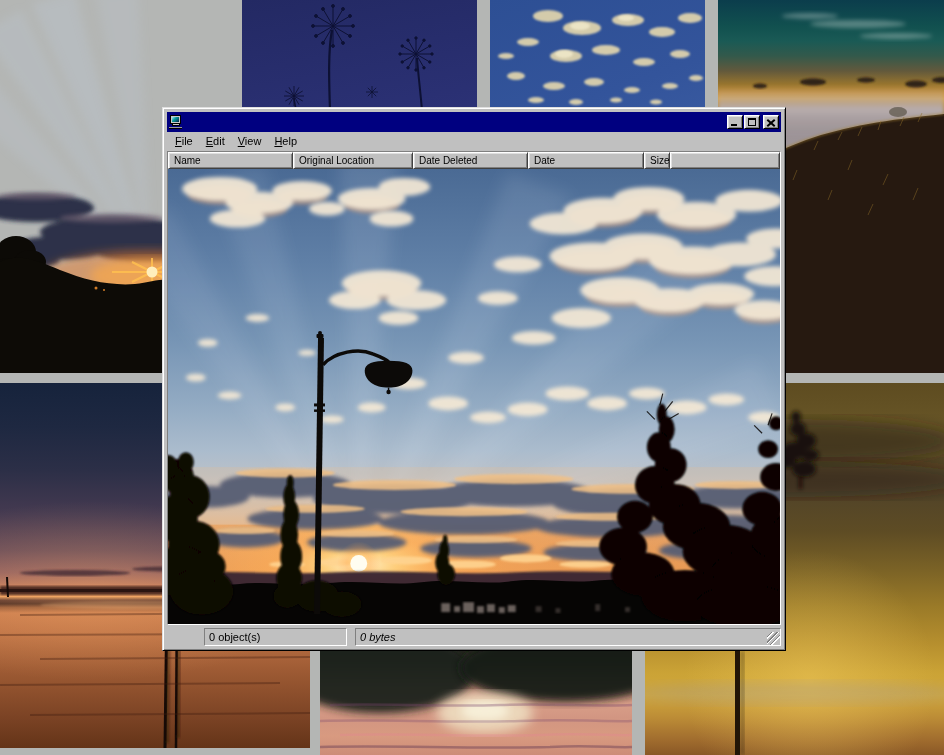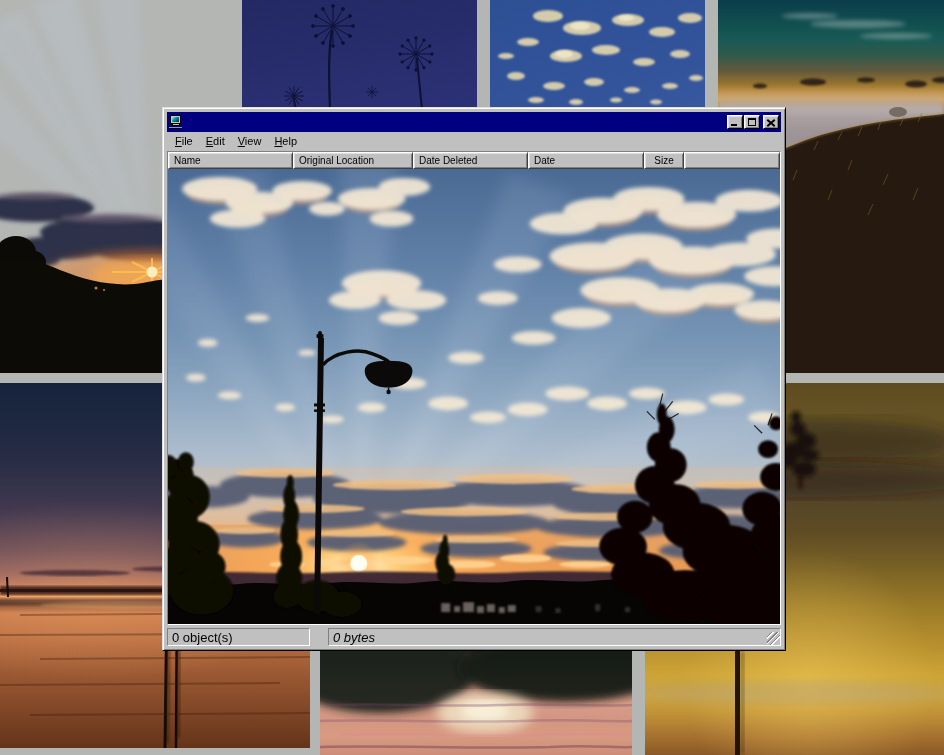--- a/index.html
+++ b/index.html
@@ -61,26 +61,26 @@
   .menu-item{padding:2px 7px 2px 6px;color:#000;}
   .hot{text-decoration:underline;}
 
   .listview{flex:1;min-height:0;display:flex;flex-direction:column;margin-top:1px;
     border:1px solid;border-color:#808080 #fff #fff #808080;box-shadow:inset 1px 1px 0 #404040;background:#000;}
   .cols{flex:0 0 17px;height:17px;display:flex;background:#14532d;font-size:10px;}
   .hcol{display:flex;align-items:center;padding:0 5px;background:#c0c0c0;white-space:nowrap;overflow:hidden;
     border:1px solid;border-color:#fff #404040 #404040 #fff;
     box-shadow:inset 1px 1px 0 #dfdfdf, inset -1px -1px 0 #808080;}
   .c0{width:125px;} .c1{width:120px;} .c2{width:115px;} .c3{width:116px;}
-  .c4{width:40px;justify-content:center;} .c5{flex:1;}
+  .c4{width:26px;justify-content:flex-start;} .c5{flex:1;}
 
   .photo{flex:1;min-height:0;position:relative;overflow:hidden;background:#49668f;}
   .photo svg{position:absolute;inset:0;width:100%;height:100%;}
 
-  .statusbar{flex:0 0 18px;margin-top:3px;display:flex;gap:18px;font-size:13px;}
+  .statusbar{flex:0 0 18px;margin-top:3px;display:flex;gap:8px;font-size:11px;margin-left:37px;}
   .spanel{border:1px solid;border-color:#808080 #fff #fff #808080;display:flex;align-items:center;padding:0 4px;background:#c0c0c0;}
   .s1{width:143px;}
   .s2{flex:1;position:relative;font-style:italic;}
   .grip{position:absolute;right:0;bottom:0;width:13px;height:13px;
     background:linear-gradient(135deg,transparent 0 3px,#808080 3px 4px,#fff 4px 5px,transparent 5px 7px,#808080 7px 8px,#fff 8px 9px,transparent 9px 11px,#808080 11px 12px,#fff 12px 13px,transparent 13px);}
 </style>
 </head>
 <body>
 
 <div id="desktop">

